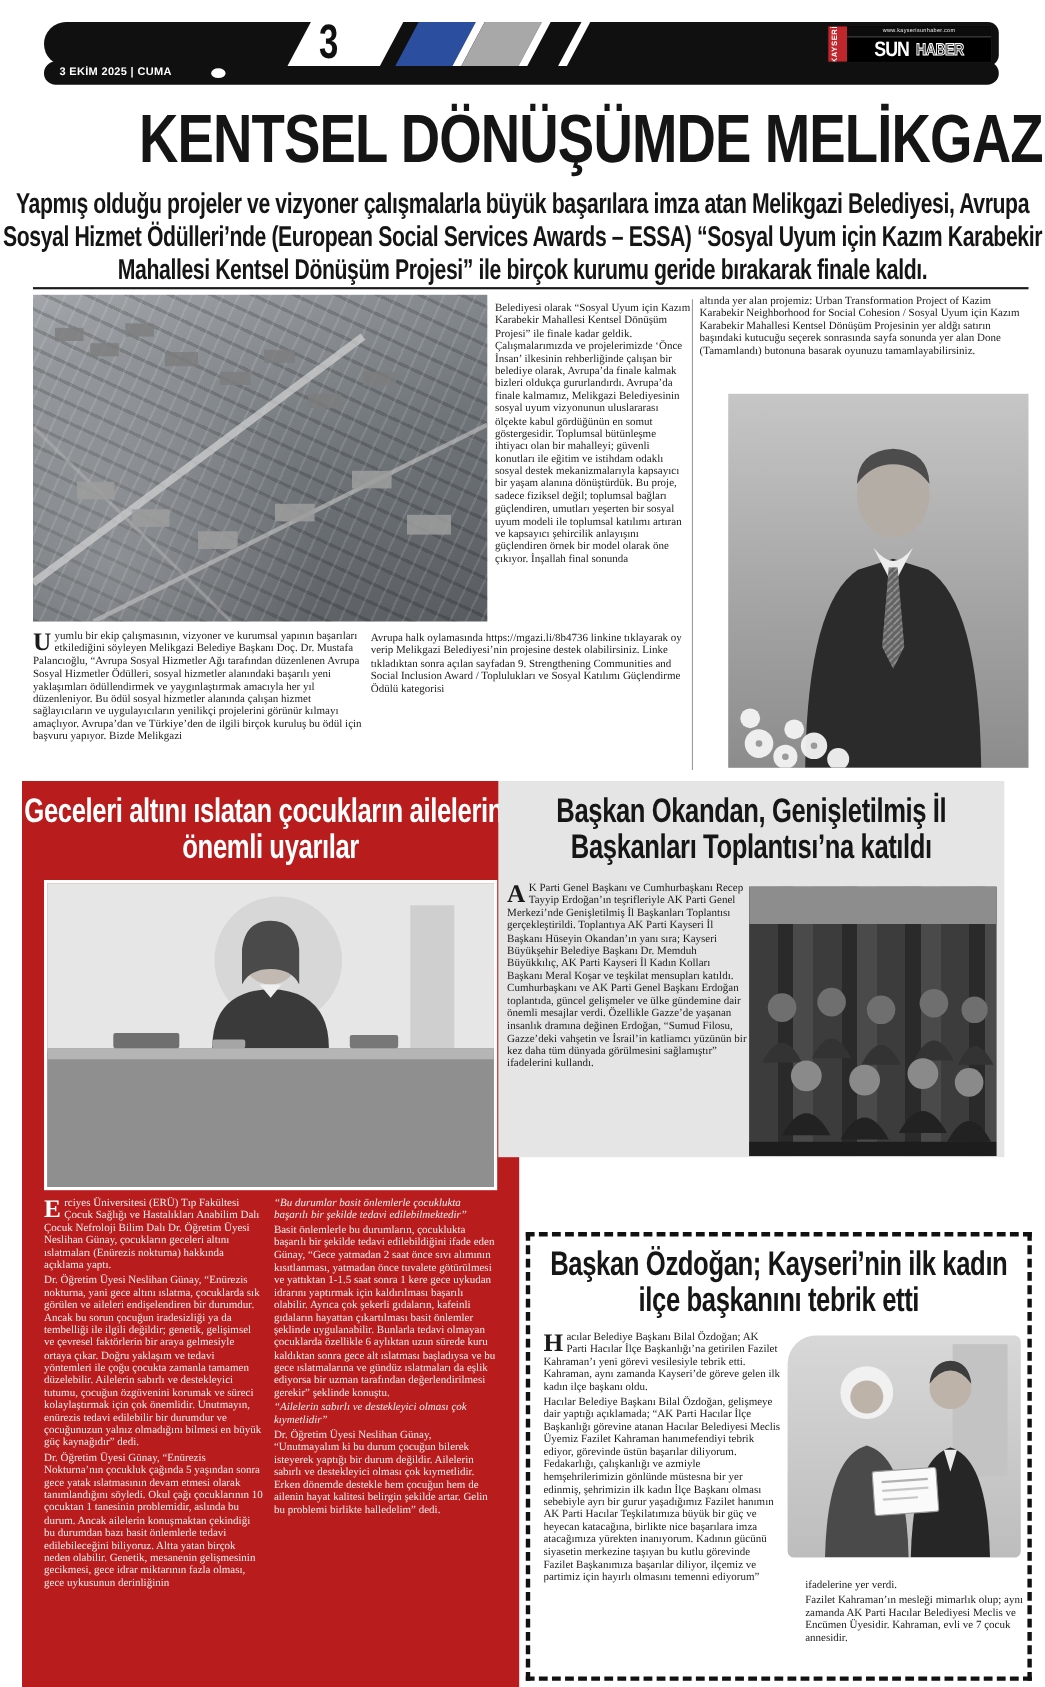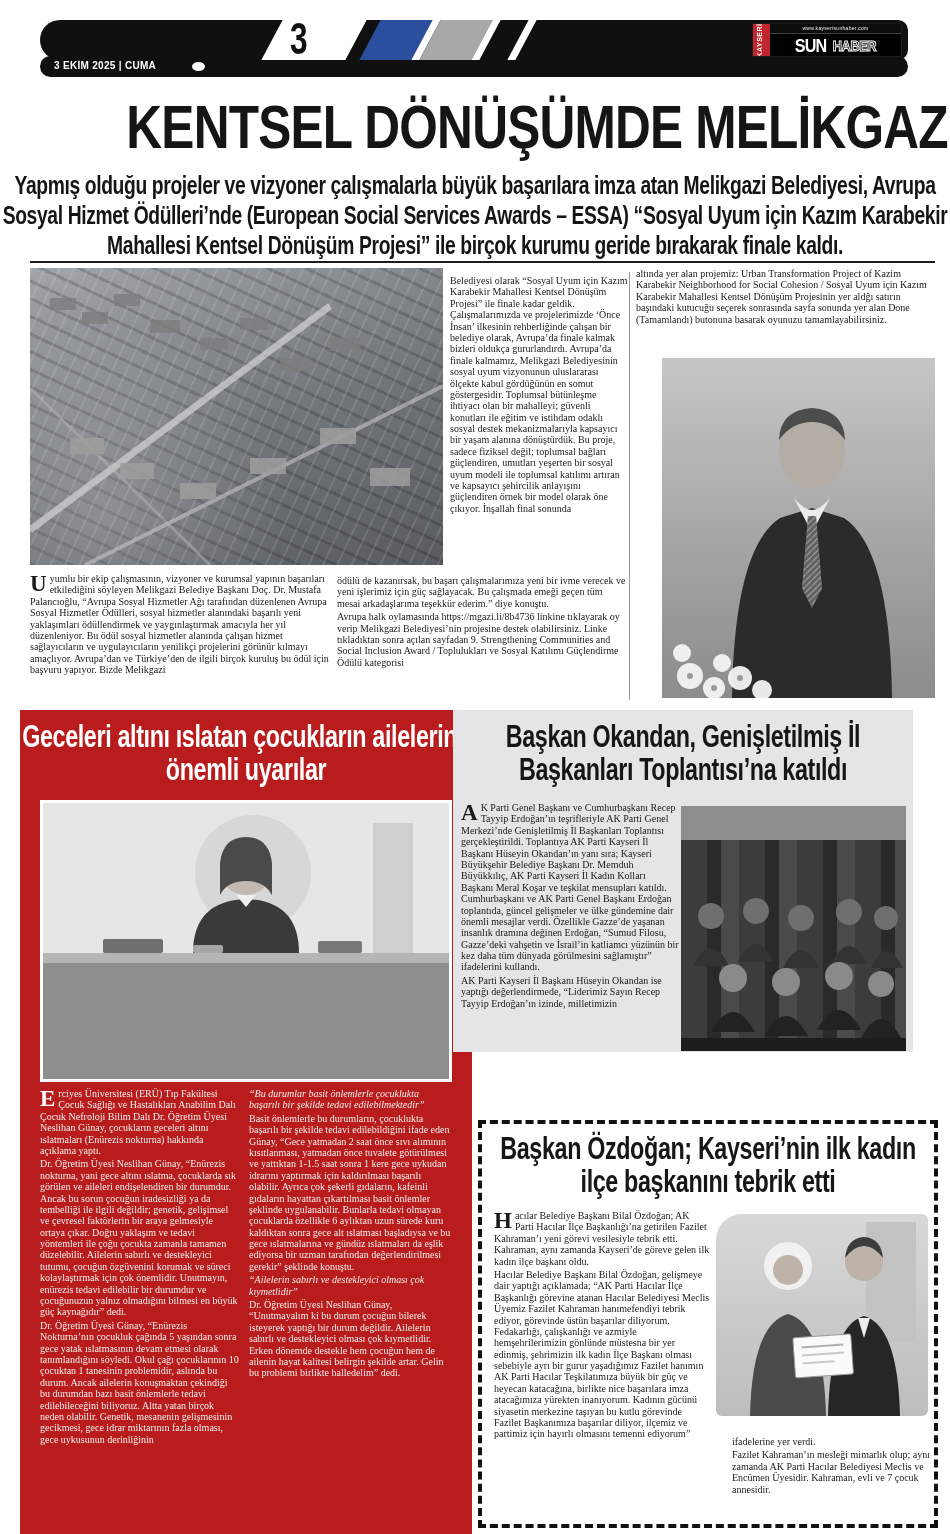--- a/index.html
+++ b/index.html
@@ -165,21 +165,20 @@
           <circle cx="78" cy="320" r="3"></circle>
         </g>
     </svg>
   </div>
 
   <div class="abs bt" style="left:30px;top:573px;width:300px;height:130px;">
     <p><span class="dropcap">U</span><span>yumlu bir ekip çalışmasının, vizyoner ve kurumsal yapının başarıları etkilediğini söyleyen Melikgazi Belediye Başkanı Doç. Dr. Mustafa Palancıoğlu, “Avrupa Sosyal Hizmetler Ağı tarafından düzenlenen Avrupa Sosyal Hizmetler Ödülleri, sosyal hizmetler alanındaki başarılı yeni yaklaşımları ödüllendirmek ve yaygınlaştırmak amacıyla her yıl düzenleniyor. Bu ödül sosyal hizmetler alanında çalışan hizmet sağlayıcıların ve uygulayıcıların yenilikçi projelerini görünür kılmayı amaçlıyor. Avrupa’dan ve Türkiye’den de ilgili birçok kuruluş bu ödül için başvuru yapıyor. Bizde Melikgazi</span></p>
   </div>
 
   <div class="abs bt" style="left:337px;top:575px;width:291px;height:132px;">
-    <p>ödülü de kazanırsak, bu başarı çalışmalarımıza yeni bir ivme verecek ve yeni işlerimiz için güç sağlayacak. Bu çalışmada emeği geçen tüm mesai arkadaşlarıma teşekkür ederim.” diye konuştu.</p>
     <p>Avrupa halk oylamasında https://mgazi.li/8b4736 linkine tıklayarak oy verip Melikgazi Belediyesi’nin projesine destek olabilirsiniz. Linke tıkladıktan sonra açılan sayfadan 9. Strengthening Communities and Social Inclusion Award / Toplulukları ve Sosyal Katılımı Güçlendirme Ödülü kategorisi</p>
   </div>
 
   <div class="blackbox">
     <div class="hl-box hl2" style="margin-top:10px;">
       <span class="hl-in">Geceleri altını ıslatan çocukların ailelerine önemli uyarılar</span>
     </div>
     <div class="photo deskshot" style="left:20px;top:90px;width:406px;height:276px;">
       <svg width="406" height="276" viewBox="0 0 406 276">
         <rect x="0" y="0" width="406" height="150" fill="#e6e6e6"></rect>
@@ -208,21 +207,20 @@
       <p>Dr. Öğretim Üyesi Neslihan Günay, “Unutmayalım ki bu durum çocuğun bilerek isteyerek yaptığı bir durum değildir. Ailelerin sabırlı ve destekleyici olması çok kıymetlidir. Erken dönemde destekle hem çocuğun hem de ailenin hayat kalitesi belirgin şekilde artar. Gelin bu problemi birlikte halledelim” dedi.</p>
     </div>
   </div>
 
   <div class="graybox">
     <div class="hl-box hl3" style="margin-top:10px;">
       <span class="hl-in">Başkan Okandan, Genişletilmiş İl Başkanları Toplantısı’na katıldı</span>
     </div>
     <div class="abs bt" style="left:8px;top:92px;width:218px;height:303px;">
       <p><span class="dropcap">A</span><span>K Parti Genel Başkanı ve Cumhurbaşkanı Recep Tayyip Erdoğan’ın teşrifleriyle AK Parti Genel Merkezi’nde Genişletilmiş İl Başkanları Toplantısı gerçekleştirildi. Toplantıya AK Parti Kayseri İl Başkanı Hüseyin Okandan’ın yanı sıra; Kayseri Büyükşehir Belediye Başkanı Dr. Memduh Büyükkılıç, AK Parti Kayseri İl Kadın Kolları Başkanı Meral Koşar ve teşkilat mensupları katıldı. Cumhurbaşkanı ve AK Parti Genel Başkanı Erdoğan toplantıda, güncel gelişmeler ve ülke gündemine dair önemli mesajlar verdi. Özellikle Gazze’de yaşanan insanlık dramına değinen Erdoğan, “Sumud Filosu, Gazze’deki vahşetin ve İsrail’in katliamcı yüzünün bir kez daha tüm dünyada görülmesini sağlamıştır” ifadelerini kullandı.</span></p>
-      <p>AK Parti Kayseri İl Başkanı Hüseyin Okandan ise yaptığı değerlendirmede, “Liderimiz Sayın Recep Tayyip Erdoğan’ın izinde, milletimizin</p>
     </div>
     <div class="photo meeting" style="left:228px;top:96px;width:225px;height:245px;">
       <svg width="225" height="245" viewBox="0 0 225 245">
         <rect x="0" y="0" width="225" height="34" fill="#8d8d8d"></rect>
         <g fill="#6f6f6f">
           <circle cx="30" cy="110" r="13"></circle>
             <circle cx="75" cy="105" r="13"></circle>
             <circle cx="120" cy="112" r="13"></circle>
             <circle cx="168" cy="106" r="13"></circle>
             <circle cx="205" cy="112" r="12"></circle>

